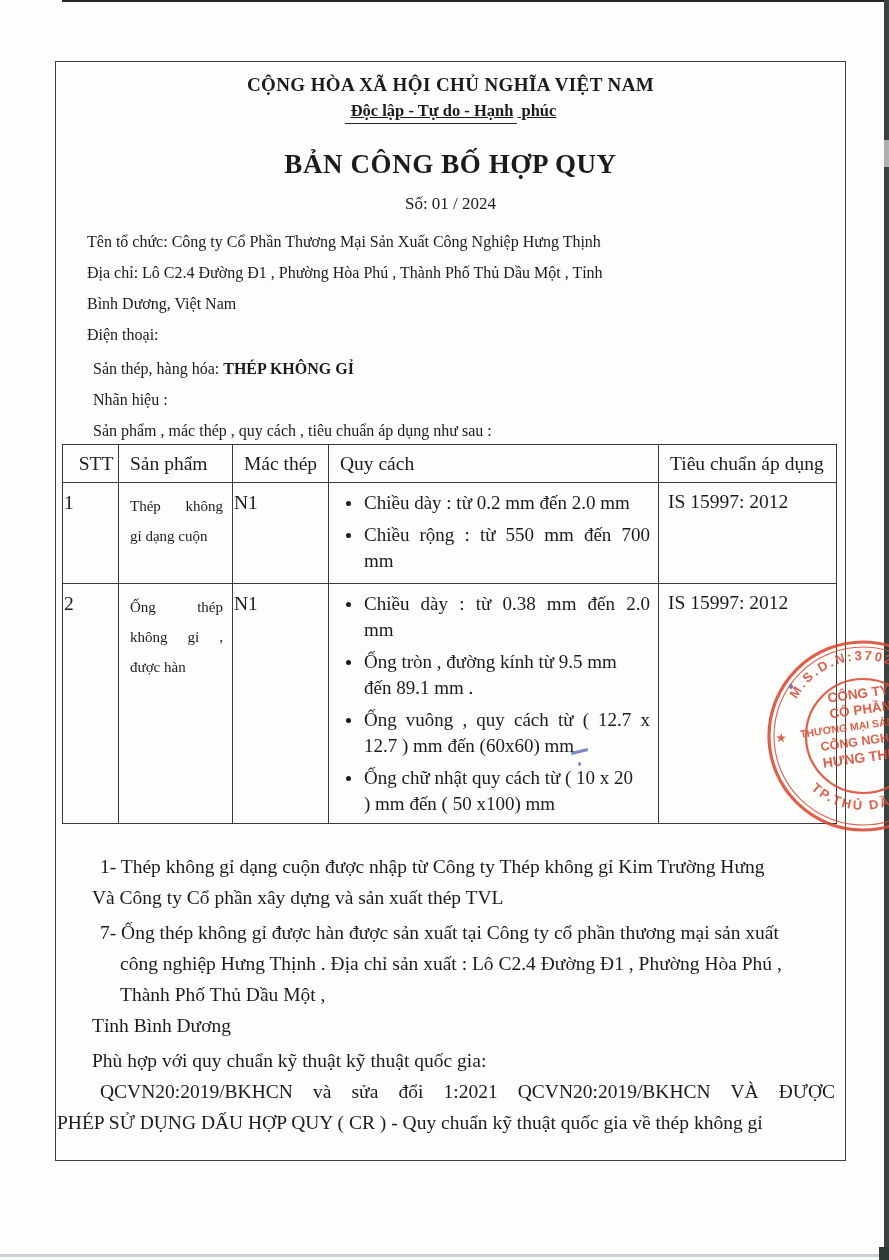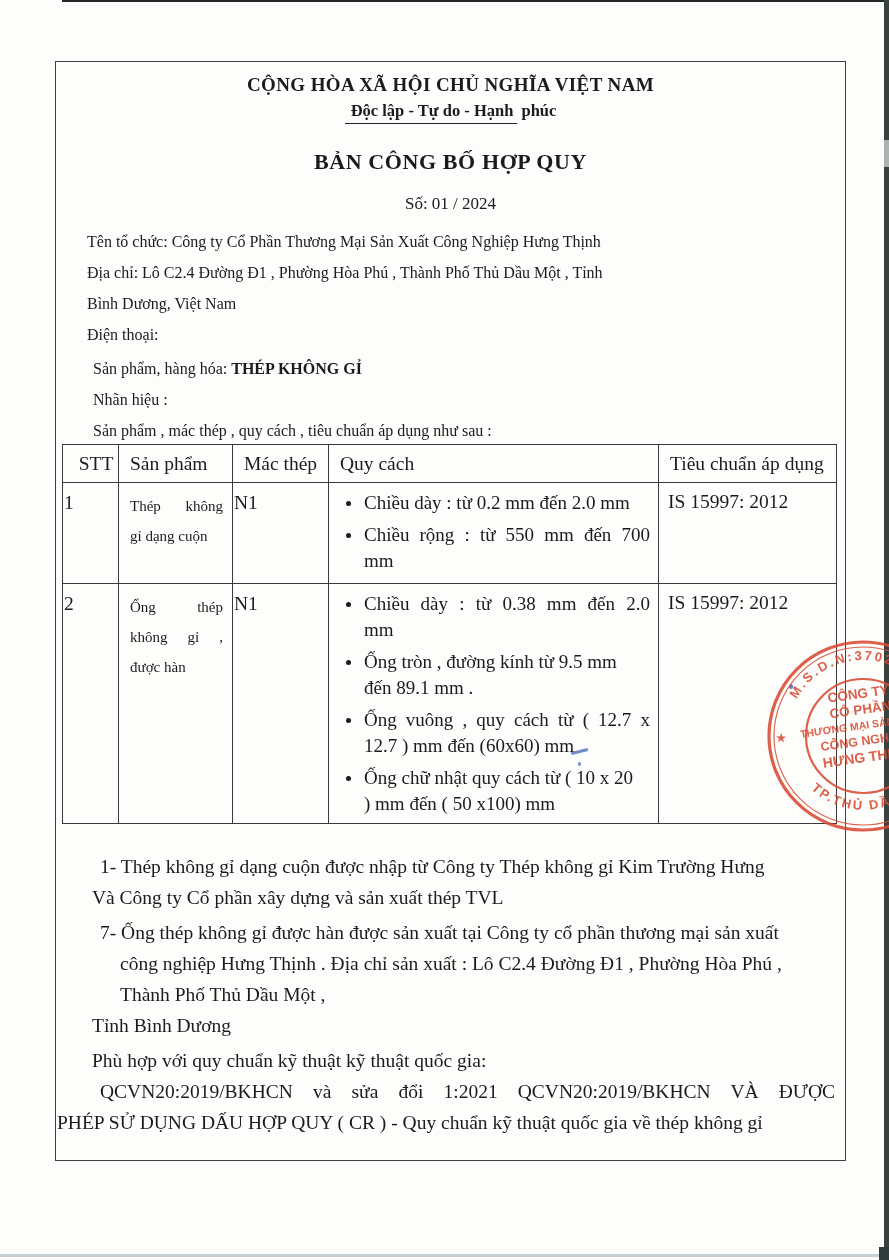--- a/index.html
+++ b/index.html
@@ -19,21 +19,21 @@
   .ink-dot2{position:absolute;left:578px;top:762px;width:3px;height:4px;border-radius:50%;background:#3a55b0;opacity:.7;}
 
   
   .page-border{position:absolute;left:55px;top:61px;width:789px;height:1098px;border:1.6px solid #3f3f3f;}
 
   
   .hdr{position:absolute;left:55px;width:791px;text-align:center;}
   .national-title{top:74px;font-size:19px;font-weight:bold;letter-spacing:.4px;}
   .motto{top:101px;font-size:16.5px;font-weight:bold;}
   .motto .u{border-bottom:1.6px solid #242424;padding:0 4px 3px 6px;}
-  .doc-title{top:149px;font-size:22px;font-weight:bold;letter-spacing:.6px;}
+  .doc-title{top:149px;font-size:27px;font-weight:bold;letter-spacing:.6px;}
   .doc-number{top:194px;font-size:17px;}
 
   
   .info{position:absolute;left:87px;top:226px;width:746px;font-size:16px;line-height:31px;}
   .info .indent{padding-left:6px;}
   .info .gap{margin-top:3px;}
   .bold{font-weight:bold;}
 
   
   table.spec{position:absolute;left:62px;top:444px;width:774px;border-collapse:collapse;table-layout:fixed;font-size:19.5px;}
@@ -70,30 +70,30 @@
 <div class="scan-right-notch"></div>
 <div class="scan-bottom-line"></div>
 <div class="scan-corner"></div>
 <div class="ink-dot"></div>
 <div class="ink-dash"></div>
 <div class="ink-dot2"></div>
 
 <div class="page-border"></div>
 
 <div class="hdr national-title" style="position:absolute;">CỘNG HÒA XÃ HỘI CHỦ NGHĨA VIỆT NAM</div>
-<div class="hdr motto" style="position:absolute;"><span class="u">Độc lập - Tự do - Hạnh</span><span> phúc</span></div>
+<div class="hdr motto" style="position:absolute;text-decoration:underline;"><span class="u">Độc lập - Tự do - Hạnh</span><span> phúc</span></div>
 <div class="hdr doc-title" style="position:absolute;">BẢN CÔNG BỐ HỢP QUY</div>
 <div class="hdr doc-number" style="position:absolute;">Số: 01 / 2024</div>
 
 <div class="info">
   <div>Tên tổ chức: Công ty Cổ Phần Thương Mại Sản Xuất Công Nghiệp Hưng Thịnh</div>
   <div>Địa chỉ: Lô C2.4 Đường Đ1 , Phường Hòa Phú , Thành Phố Thủ Dầu Một , Tỉnh</div>
   <div>Bình Dương, Việt Nam</div>
   <div>Điện thoại:</div>
-  <div class="indent gap"><span>Sản phẩm, hàng hóa: </span><span class="bold">THÉP KHÔNG GỈ</span></div>
+  <div class="indent gap"><span>Sản thép, hàng hóa: </span><span class="bold">THÉP KHÔNG GỈ</span></div>
   <div class="indent">Nhãn hiệu :</div>
   <div class="indent">Sản phẩm , mác thép , quy cách , tiêu chuẩn áp dụng như sau :</div>
 </div>
 
 <table class="spec">
   <colgroup>
       <col style="width:56px">
       <col style="width:114px">
       <col style="width:96px">
       <col style="width:330px">

